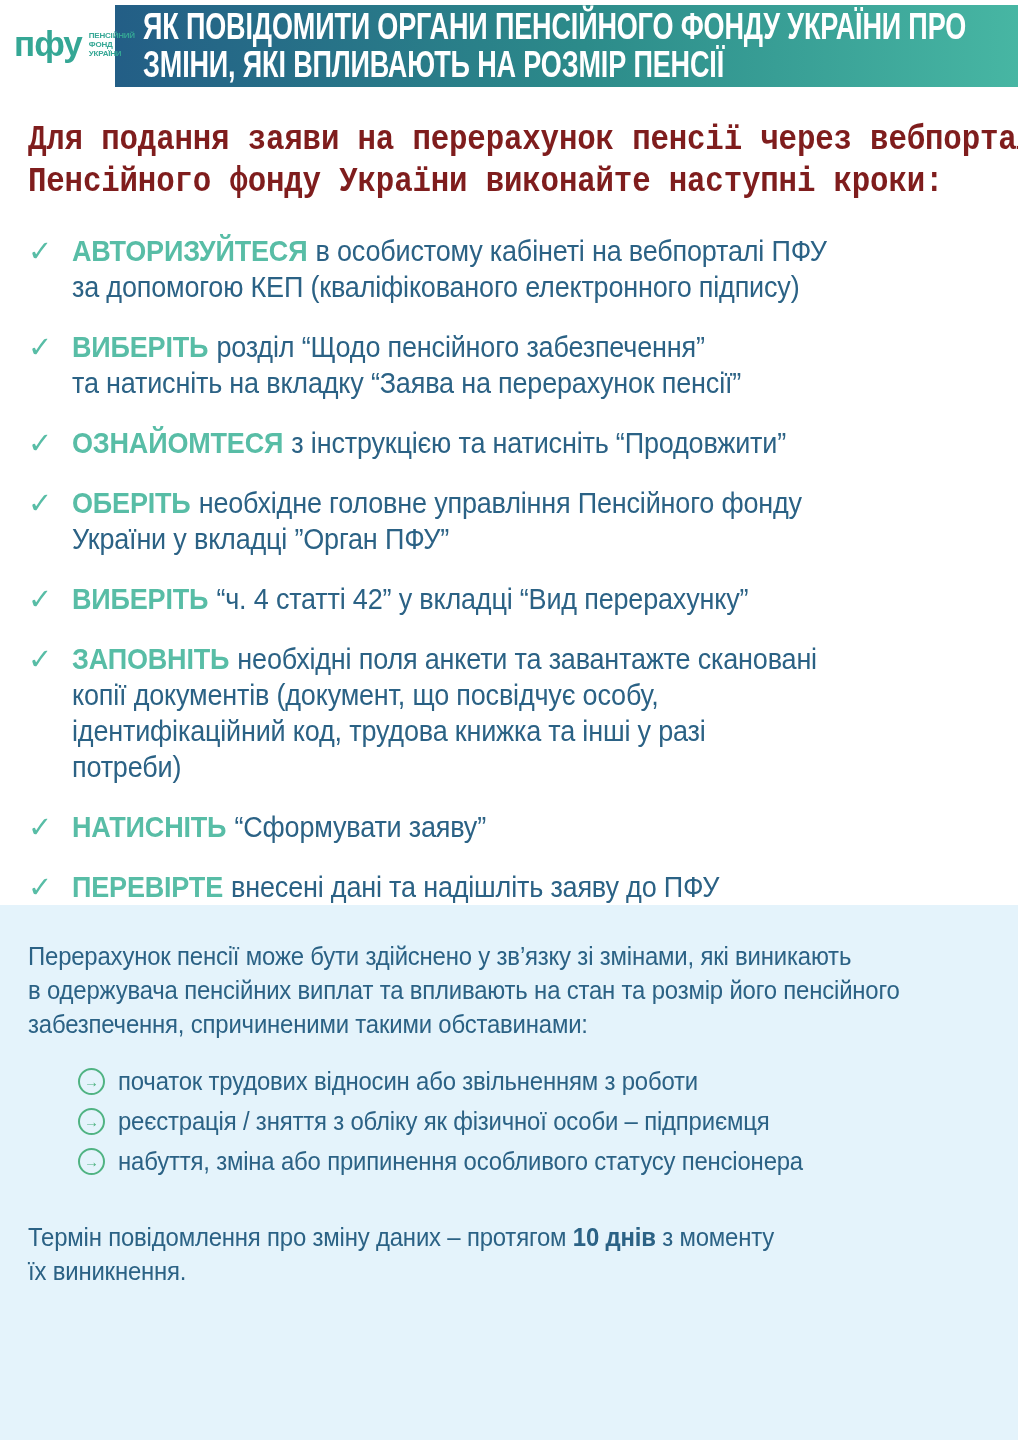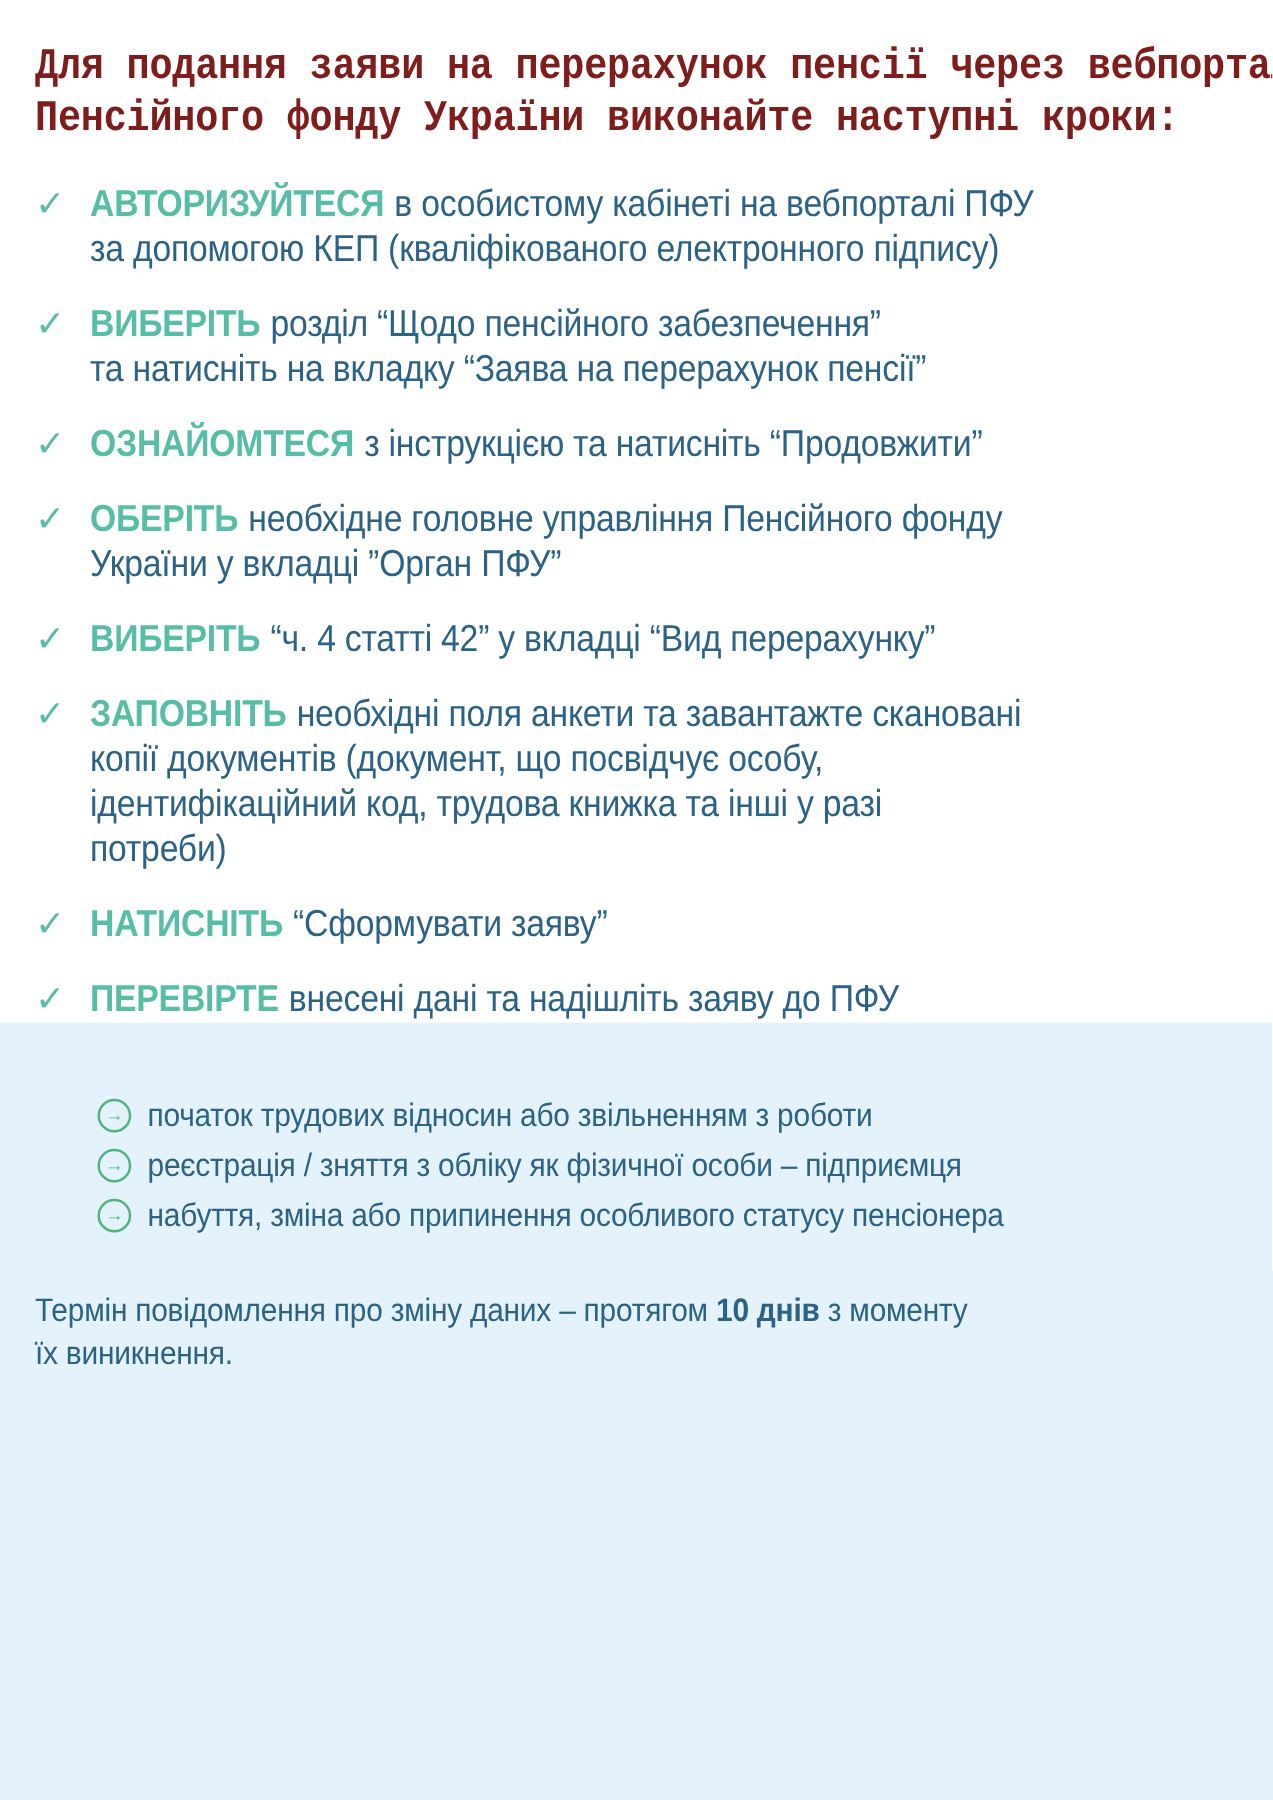--- a/index.html
+++ b/index.html
@@ -52,20 +52,34 @@
   }
   .term { margin-top:39px; }
   .notify { margin-top:20px; }
   b { font-weight:bold; }
 </style>
 </head>
 <body>
 
 <div class="page">
 
+  <header class="topbar">
+    <div class="logo">
+      <span class="logo-abbr">пфу</span>
+      <span class="logo-name">
+        <span>ПЕНСІЙНИЙ</span>
+        <span>ФОНД</span>
+        <span>УКРАЇНИ</span>
+      </span>
+    </div>
+    <div class="banner">
+      <span class="ln">ЯК ПОВІДОМИТИ ОРГАНИ ПЕНСІЙНОГО ФОНДУ УКРАЇНИ ПРО</span>
+      <span class="ln">ЗМІНИ, ЯКІ ВПЛИВАЮТЬ НА РОЗМІР ПЕНСІЇ</span>
+    </div>
+  </header>
 
   <main>
     <h1>
       <span class="ln">Для подання заяви на перерахунок пенсії через вебпортал</span>
       <span class="ln">Пенсійного фонду України виконайте наступні кроки:</span>
     </h1>
 
     <ul class="steps">
 
       <li class="step">
@@ -111,20 +125,25 @@
 
       <li class="step">
         <span class="check">✓</span>
         <span class="ln"><span class="kw">ПЕРЕВІРТЕ</span><span class="rest">внесені дані та надішліть заяву до ПФУ</span></span>
       </li>
 
     </ul>
   </main>
 
   <section class="info">
+    <p class="para">
+      <span class="ln">Перерахунок пенсії може бути здійснено у зв’язку зі змінами, які виникають</span>
+      <span class="ln">в одержувача пенсійних виплат та впливають на стан та розмір його пенсійного</span>
+      <span class="ln">забезпечення,  спричиненими такими обставинами:</span>
+    </p>
 
     <ul class="bullets">
       <li>
         <span class="bullet-icon">→</span>
         <span class="ln">початок трудових відносин або звільненням з роботи</span>
       </li>
       <li>
         <span class="bullet-icon">→</span>
         <span class="ln">реєстрація / зняття з обліку як фізичної особи – підприємця</span>
       </li>

